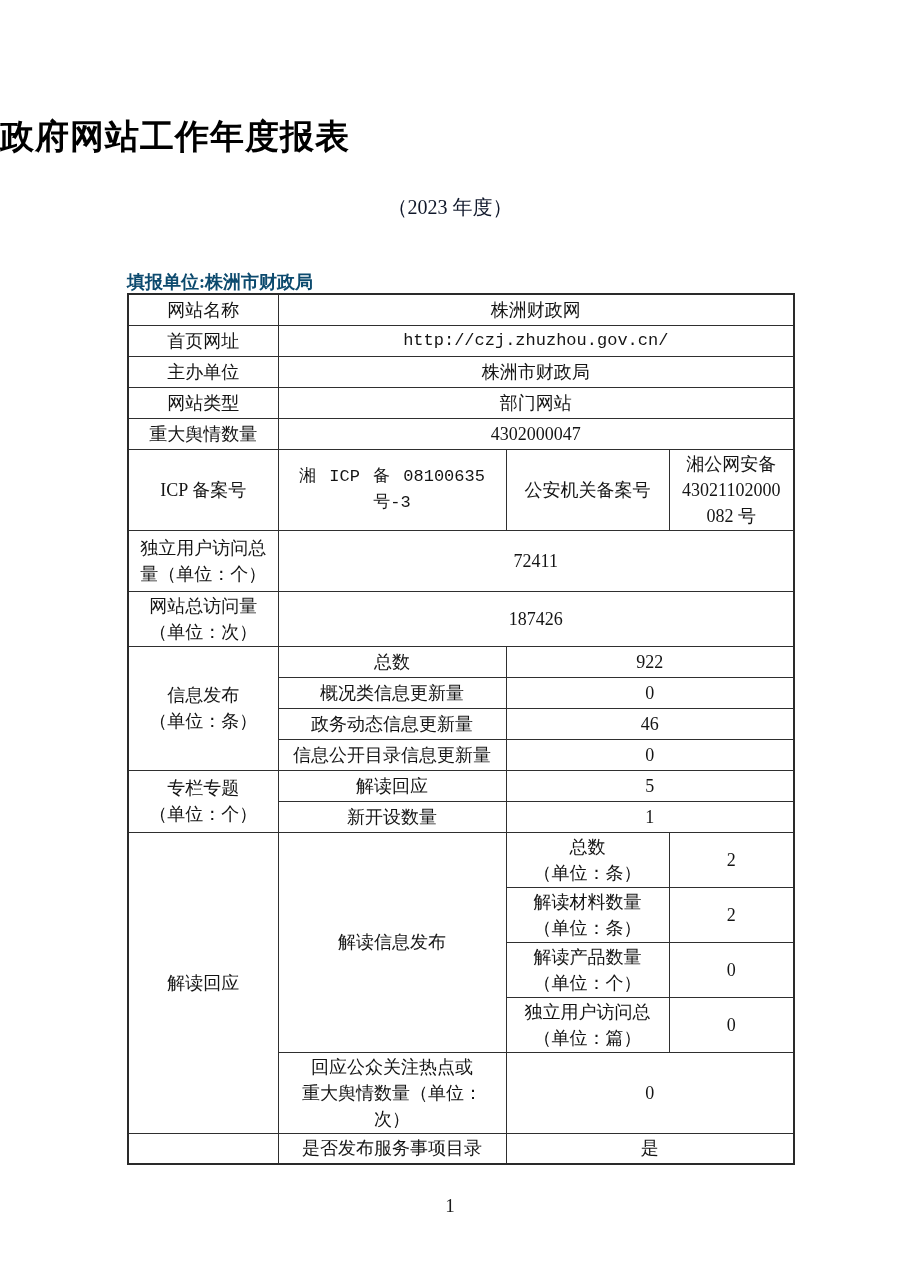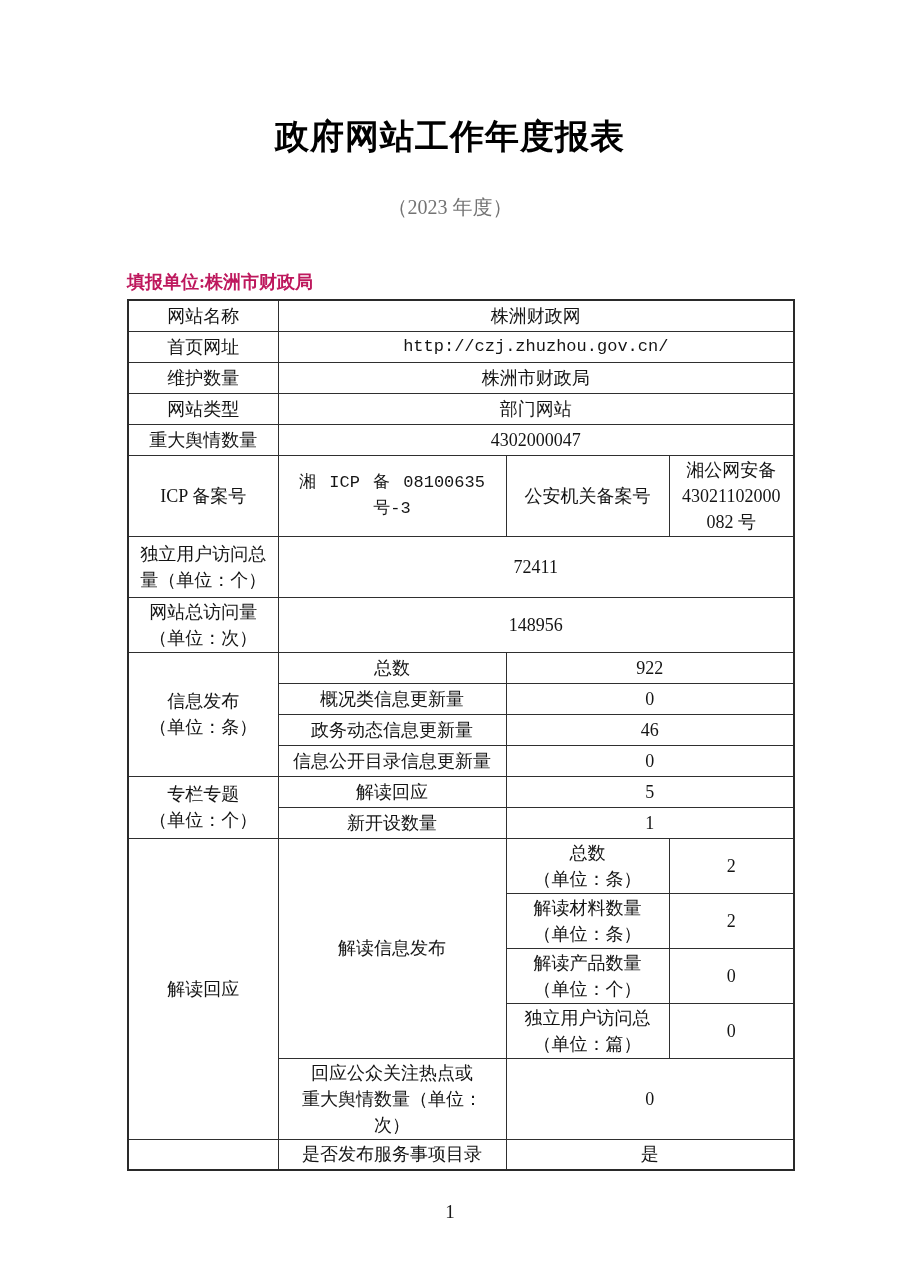--- a/index.html
+++ b/index.html
@@ -1,23 +1,23 @@
 <!DOCTYPE html>
 <html><head>
 <meta charset="utf-8">
 <style>
   html,body{margin:0;padding:0;background:#fff;}
   body{width:900px;height:1272px;overflow:hidden;
        font-family:"Liberation Serif","DejaVu Serif",serif;color:#141414;}
   .page{position:relative;width:900px;height:1272px;background:#ffffff;}
-  .doc-title{margin:112px 0 0 0;text-align:center;
+  .doc-title{margin:112px 0 0 0;
        font-family:"DejaVu Sans","Liberation Sans",sans-serif;
        font-weight:bold;font-size:34px;line-height:48px;letter-spacing:1px;color:#000;}
-  .doc-subtitle{margin:33px 0 0 0;text-align:center;font-size:20px;line-height:28px;color:#737373;}
-  .unit-line{margin:50px 0 6px 127px;font-weight:bold;font-size:18px;line-height:22px;color:#be185d;}
+  .doc-subtitle{margin:33px 0 0 0;text-align:center;font-size:20px;line-height:28px;color:#0f172a;}
+  .unit-line{margin:50px 0 0 127px;font-weight:bold;font-size:18px;line-height:22px;color:#0c4a6e;}
   table.report{border-collapse:collapse;table-layout:fixed;margin-left:127px;width:666px;
        border:2px solid #2a2a2a;}
   td{border:1px solid #2f2f2f;text-align:center;vertical-align:middle;
      font-size:18px;line-height:26px;padding:1px 4px;overflow:hidden;color:#141414;}
   tr.r31{height:31px;} tr.r53{height:53px;} tr.r61{height:61px;margin-left:28px;} tr.r78{height:78px;}
   td.ml{white-space:pre-line;}
   td.mono{font-family:"Liberation Mono","DejaVu Sans Mono",monospace;font-size:17px;margin-top:32px;}
   td.sp{word-spacing:3px;}
   .page-num{margin:28px 0 0 0;text-align:center;font-size:19px;line-height:26px;color:#1a1a1a;}
 </style>
@@ -41,21 +41,21 @@
     <tbody>
       <tr class="r31">
         <td>网站名称</td>
         <td colspan="3">株洲财政网</td>
       </tr>
       <tr class="r31">
         <td>首页网址</td>
         <td colspan="3" class="mono">http://czj.zhuzhou.gov.cn/</td>
       </tr>
       <tr class="r31">
-        <td>维护数量</td>
+        <td>主办单位</td>
         <td colspan="3">株洲市财政局</td>
       </tr>
       <tr class="r31">
         <td>网站类型</td>
         <td colspan="3">部门网站</td>
       </tr>
       <tr class="r31">
         <td>重大舆情数量</td>
         <td colspan="3">4302000047</td>
       </tr>
@@ -68,21 +68,21 @@
 082 号</td>
       </tr>
       <tr class="r61">
         <td class="ml">独立用户访问总
 量（单位：个）</td>
         <td colspan="3">72411</td>
       </tr>
       <tr class="r53">
         <td class="ml">网站总访问量
 （单位：次）</td>
-        <td colspan="3">148956</td>
+        <td colspan="3">187426</td>
       </tr>
 
       <tr class="r31">
         <td rowspan="4" class="ml">信息发布
 （单位：条）</td>
         <td>总数</td>
         <td colspan="2">922</td>
       </tr>
       <tr class="r31">
         <td>概况类信息更新量</td>

